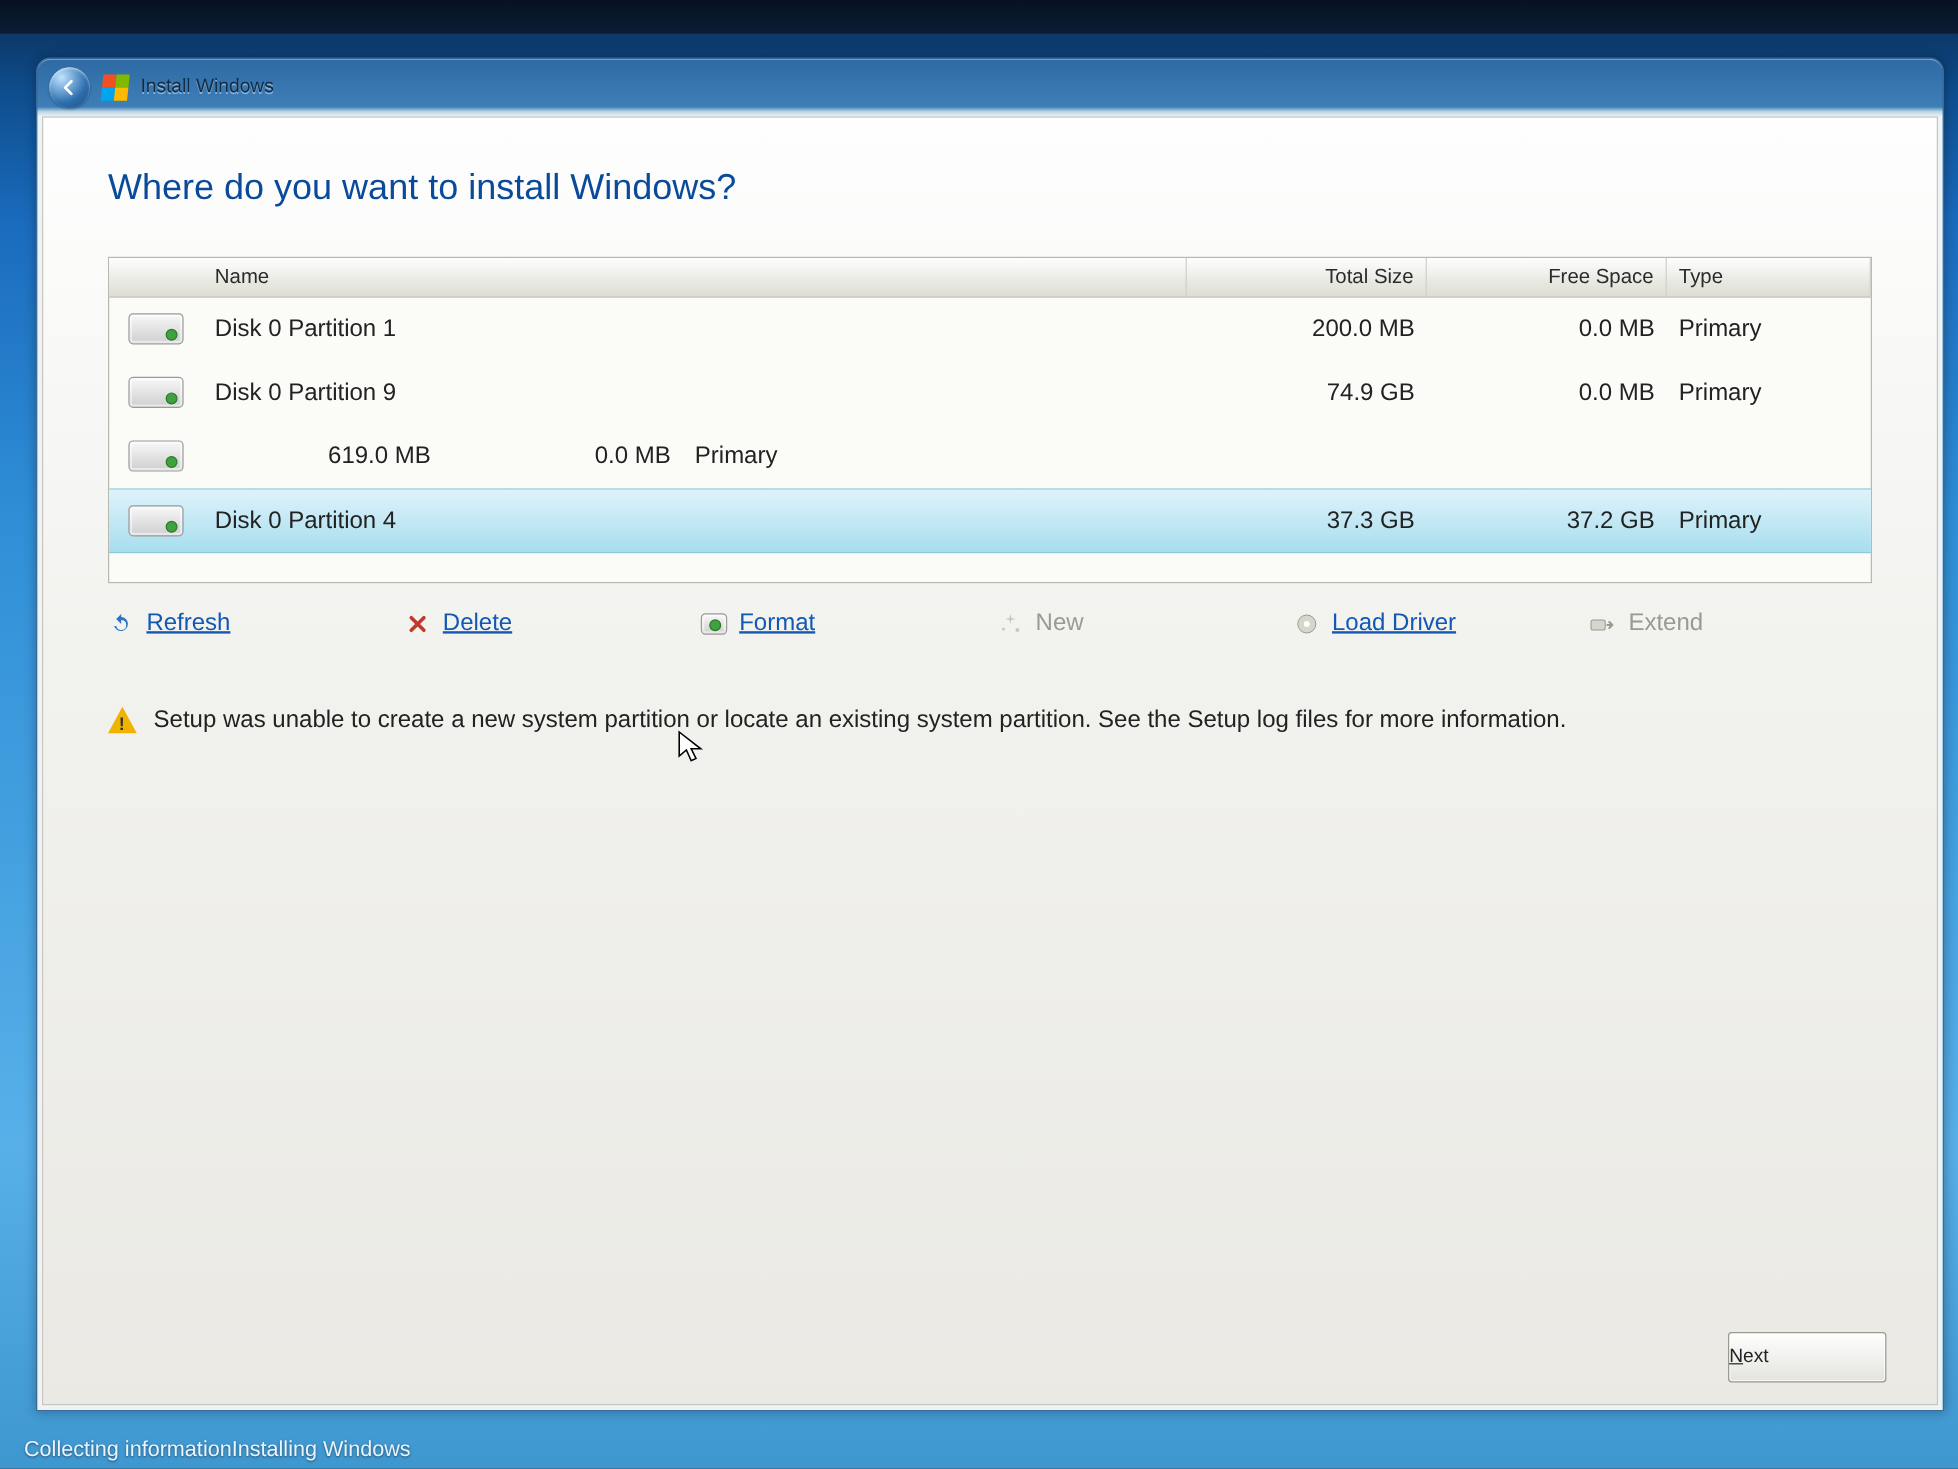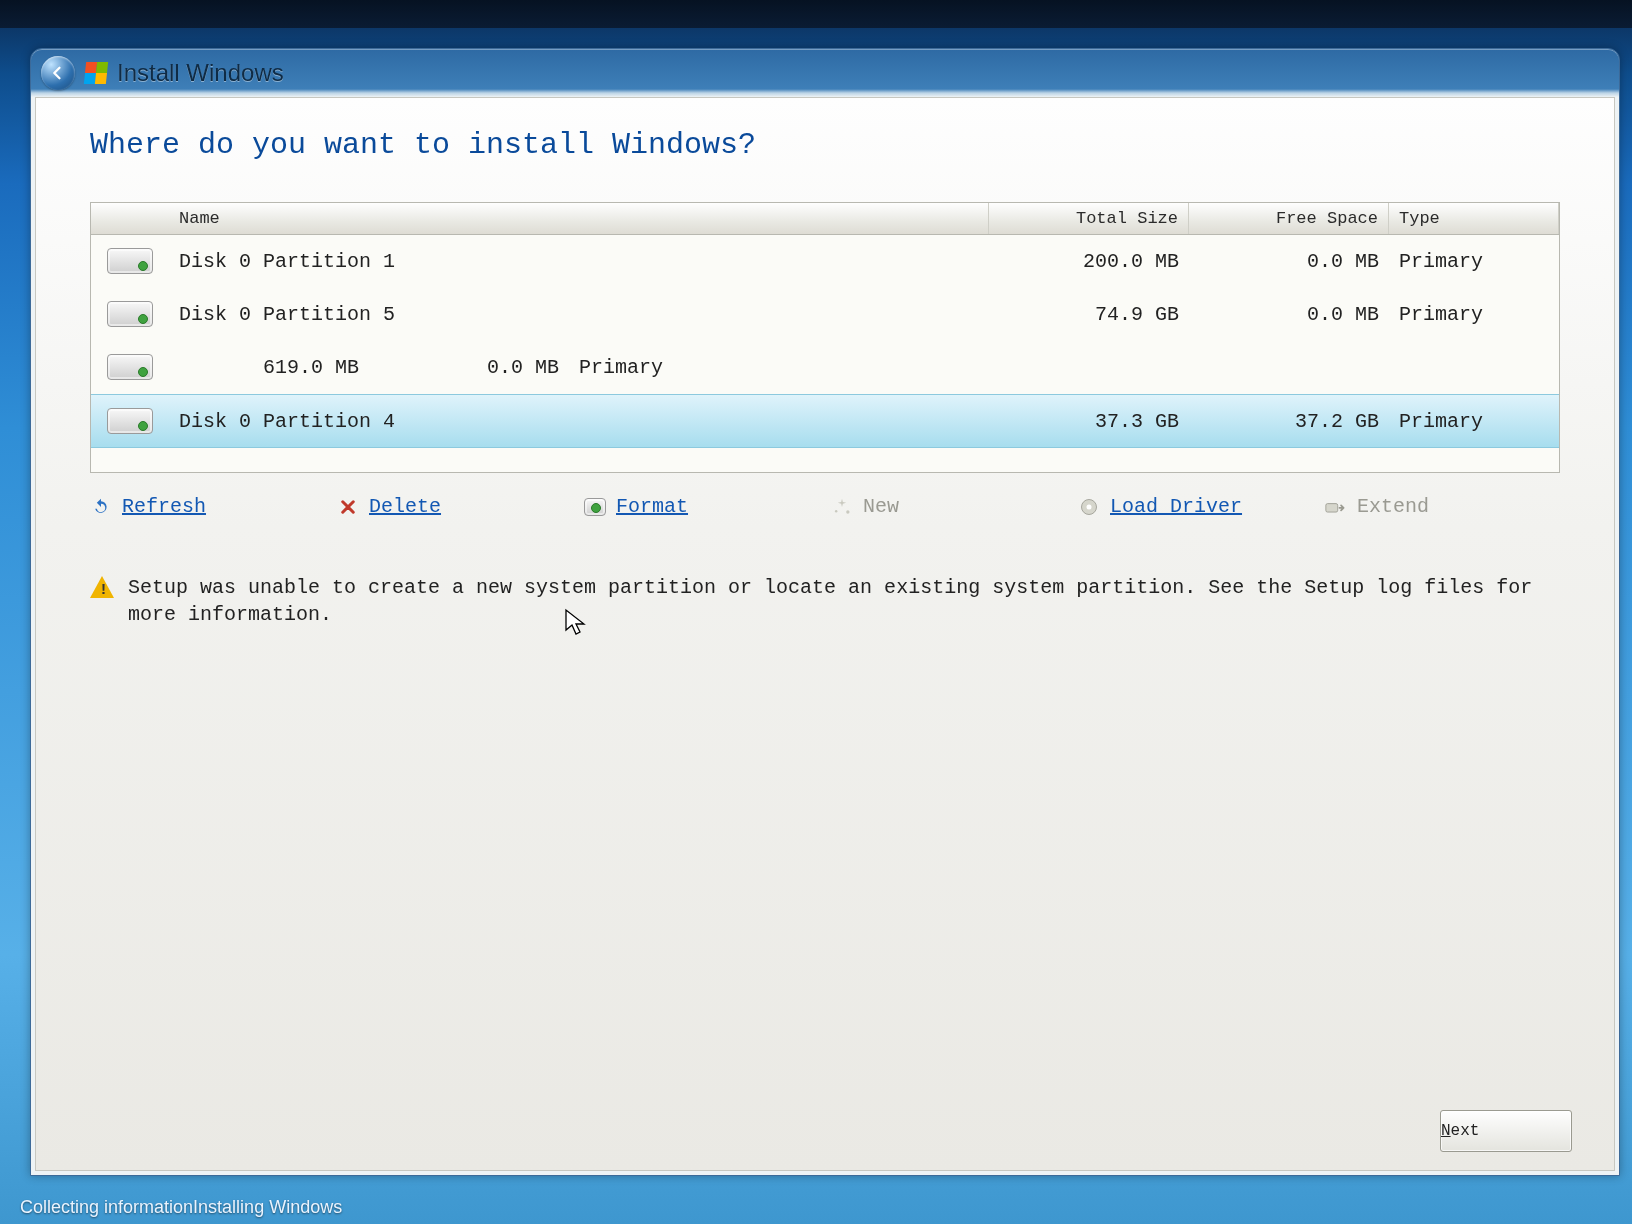--- a/index.html
+++ b/index.html
@@ -57,34 +57,33 @@
     display: grid;
     grid-template-columns: 1fr 1fr;
     grid-template-rows: 1fr 1fr;
     transform: skewX(-6deg);
   }
   .flag div:nth-child(1){background:#f25022;}
   .flag div:nth-child(2){background:#7fba00;}
   .flag div:nth-child(3){background:#00a4ef;}
   .flag div:nth-child(4){background:#ffb900;}
   .titlebar-text {
-    font-size: 24px;
+    font-size: 16px;
     font-weight: 400;
     color: #0f2b45;
     text-shadow: 0 1px 0 rgba(255,255,255,.4);
   }
 
   .client {
     position: absolute;
     left: 4px; right: 4px; top: 48px; bottom: 4px;
     background: linear-gradient(180deg, #fefefe 0%, #f2f2ef 40%, #eae9e4 100%);
     border: 1px solid #c7c7c0;
-    padding: 30px 54px 28px 54px;
+    padding: 42px 54px 28px 54px;
     box-sizing: border-box;
-    font-family: Liberation Mono, monospace;
   }
   .heading {
     font-size: 30px;
     color: #0a4a9a;
     margin-bottom: 40px;
   }
 
   .grid {
     border: 1px solid #b8b8b0;
     background: #fbfbf7;
@@ -264,21 +263,21 @@
               </div>
               <div class="col-name">Disk 0 Partition 1</div>
               <div class="col-total">200.0 MB</div>
               <div class="col-free">0.0 MB</div>
               <div class="col-type">Primary</div>
             </div>
             <div class="grid-row">
               <div class="col-icon" style="display: flex; justify-content: center;">
                 <div class="disk-icon"></div>
               </div>
-              <div class="col-name">Disk 0 Partition 5</div>
+              <div class="col-name">Disk 0 Partition 9</div>
               <div class="col-total">74.9 GB</div>
               <div class="col-free">0.0 MB</div>
               <div class="col-type">Primary</div>
             </div>
             <div class="grid-row">
               <div class="col-icon" style="display: flex; justify-content: center;">
                 <div class="disk-icon"></div>
               </div>
               <div class="col-total">619.0 MB</div>
               <div class="col-free">0.0 MB</div>

